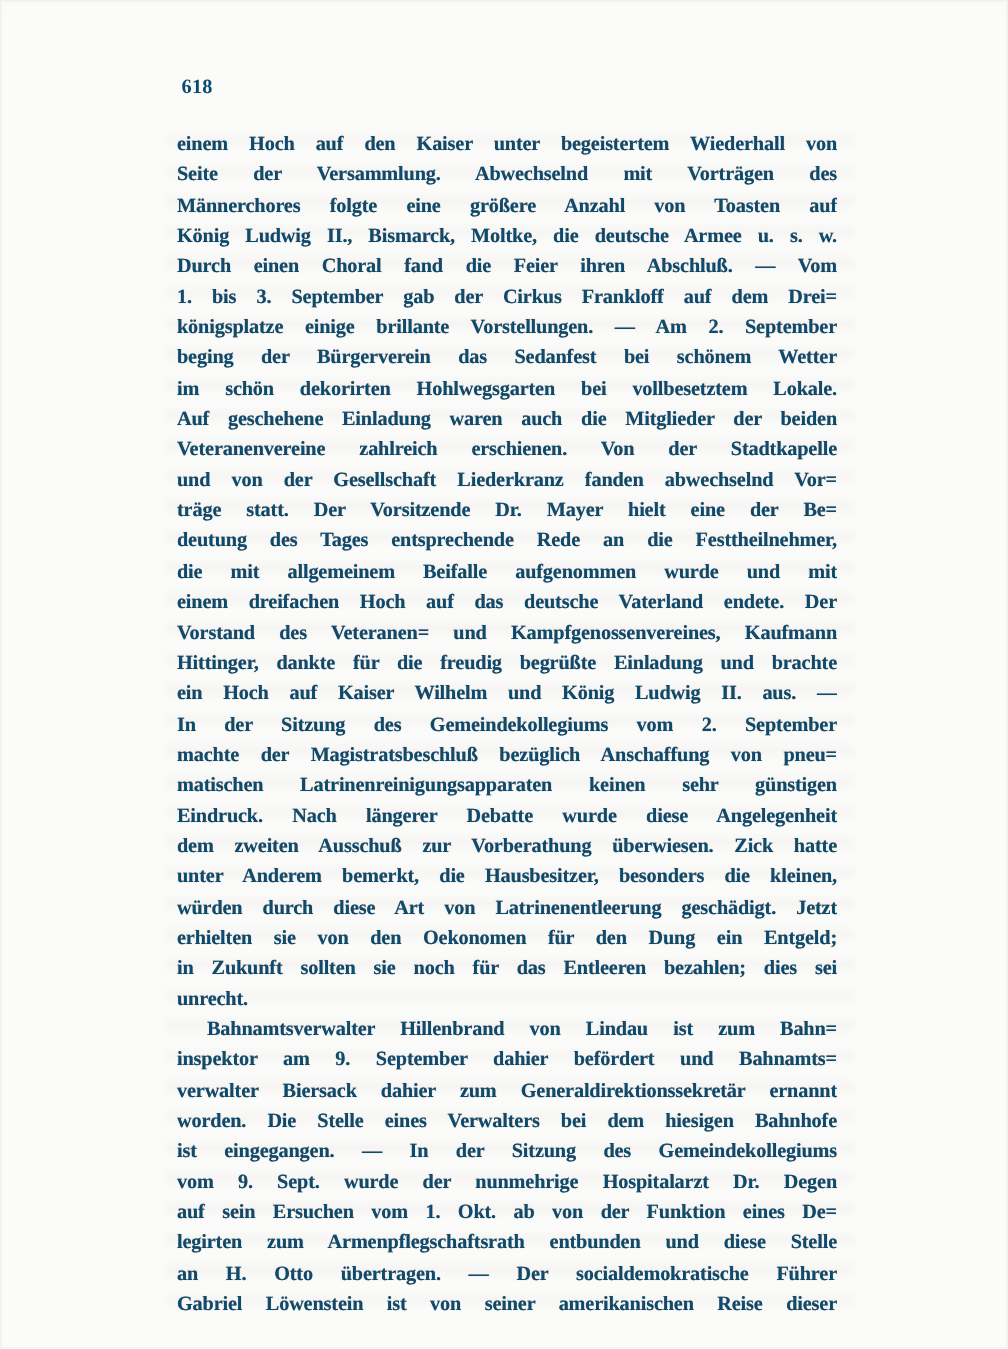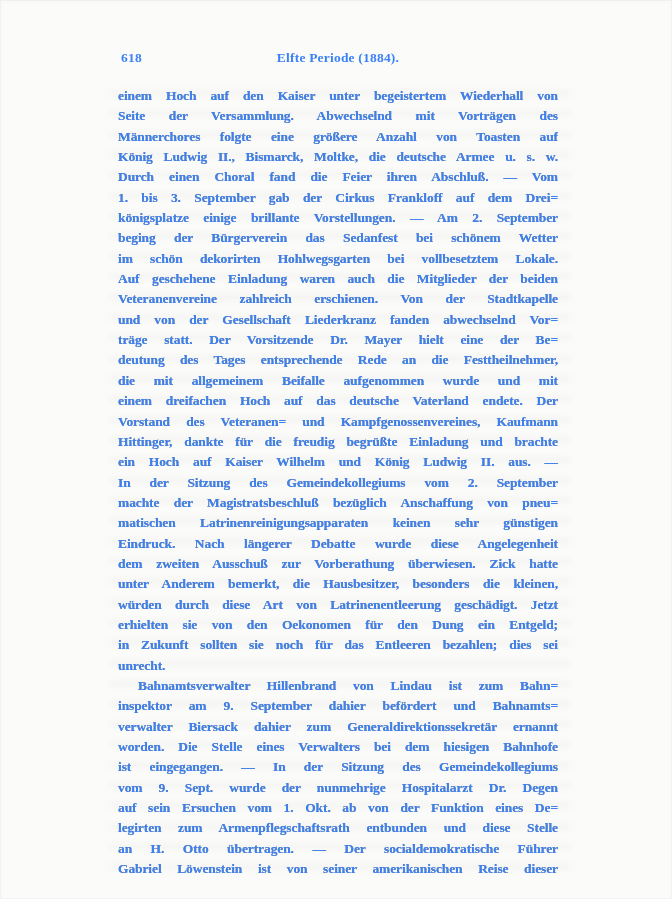--- a/index.html
+++ b/index.html
@@ -8,21 +8,21 @@
     background: #ffffff;
   }
   .page {
     position: relative;
     width: 672px;
     height: 899px;
     background: #fbfbfa;
     overflow: hidden;
     box-shadow: inset 0 0 0 1px rgba(0,0,0,0.03), inset 0 2px 6px rgba(0,0,0,0.02);
     font-family: "Liberation Serif", "DejaVu Serif", serif;
-    color: #3b82f6;
+    color: #0c4a6e;
   }
   
   .page::after {
     content: "";
     position: absolute;
     left: 110px; top: 90px;
     width: 460px; height: 780px;
     background: repeating-linear-gradient(
       to bottom,
       rgba(125,115,100,0.045) 0px,
@@ -75,21 +75,20 @@
   }
   .line.short-line { text-align-last: left; }
   .paragraph.indented .line.first-line { text-indent: 20px; }
 </style>
 </head>
 <body>
 
 <div class="page">
   <div class="header-row">
     <span class="page-number">618</span>
-    <span class="running-header">Elfte Periode (1884).</span>
   </div>
   <div class="text-column">
       <div class="paragraph">
         <div class="line">einem Hoch auf den Kaiser unter begeistertem Wiederhall von</div>
         <div class="line">Seite der Versammlung. Abwechselnd mit Vorträgen des</div>
         <div class="line">Männerchores folgte eine größere Anzahl von Toasten auf</div>
         <div class="line">König Ludwig II., Bismarck, Moltke, die deutsche Armee u. s. w.</div>
         <div class="line">Durch einen Choral fand die Feier ihren Abschluß. — Vom</div>
         <div class="line">1. bis 3. September gab der Cirkus Frankloff auf dem Drei=</div>
         <div class="line">königsplatze einige brillante Vorstellungen. — Am 2. September</div>

